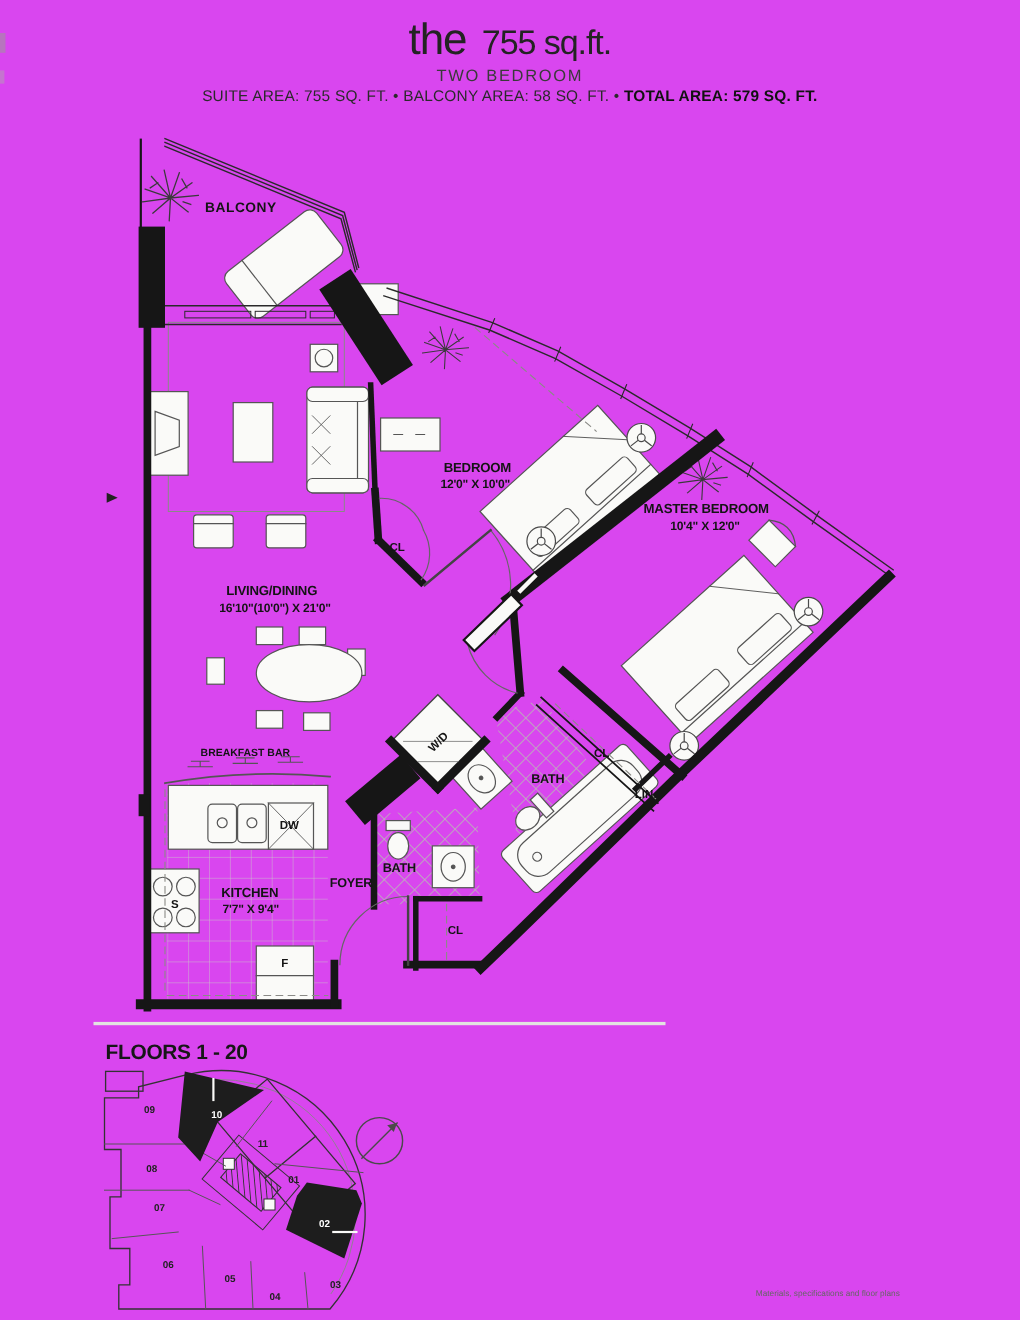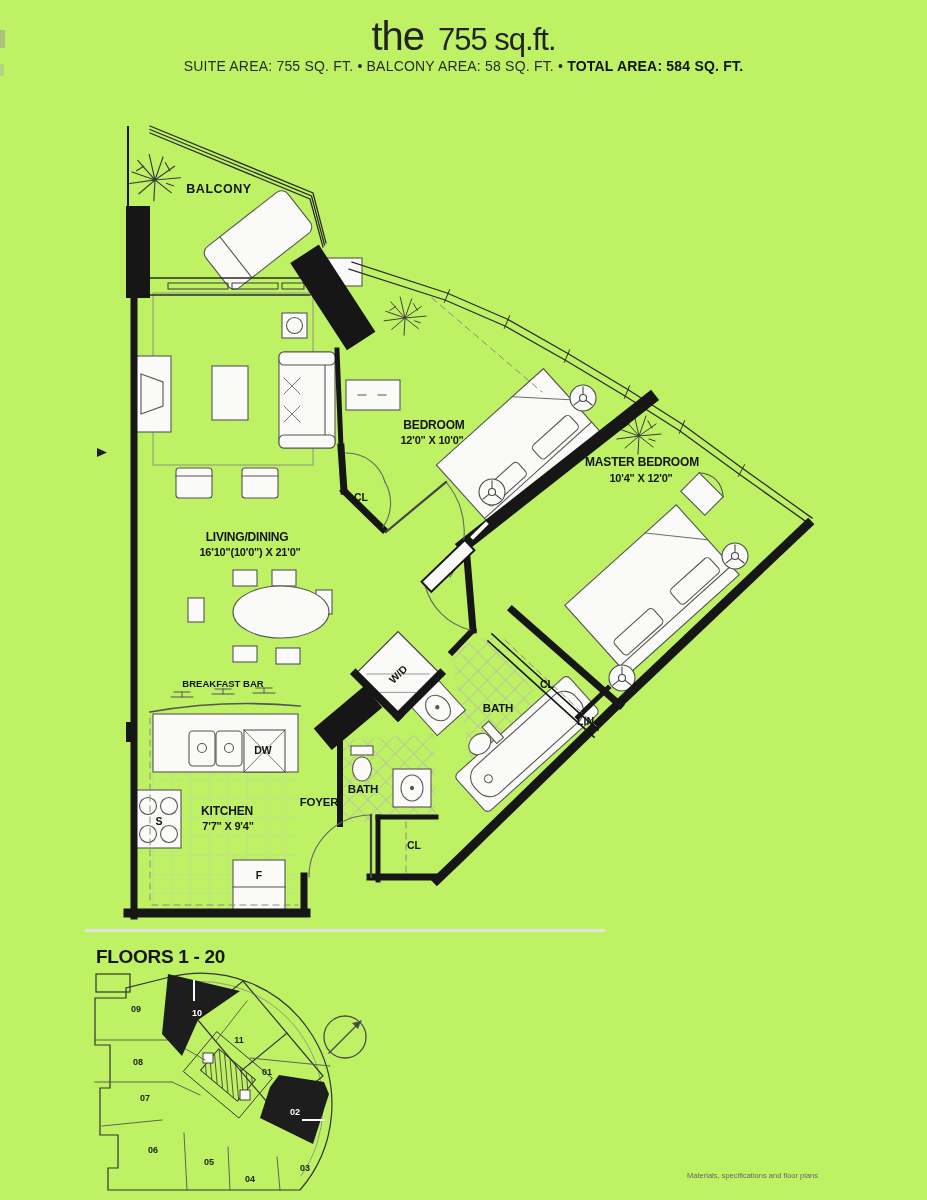--- a/index.html
+++ b/index.html
@@ -1,16 +1,16 @@
 <!DOCTYPE html>
 <html><head>
 <meta charset="utf-8">
 <style>
   html,body{margin:0;padding:0;background:#e8e8e6;}
-  .page{position:relative;width:927px;height:1200px;background:#bef264;margin:0 auto;overflow:hidden;
+  .page{position:relative;width:927px;height:1200px;background:#d946ef;margin:0 auto;overflow:hidden;
         font-family:"Liberation Sans",sans-serif;color:#1b1b1b;}
   .hdr{position:absolute;top:16px;left:0;right:0;text-align:center;line-height:1;}
   .title-row{display:flex;justify-content:center;align-items:baseline;gap:14px;color:#232323;}
   .t-the{font-size:40px;letter-spacing:-1px;}
   .t-name{font-size:63px;letter-spacing:-2px;}
   .t-size{font-size:31px;letter-spacing:-1px;}
   .subtitle{margin-top:6px;font-size:15px;letter-spacing:1.5px;color:#3a3a3a;}
   .areas{margin-top:3px;font-size:14px;letter-spacing:.2px;color:#2a2a2a;}
   .areas .tot{font-weight:bold;color:#111;}
   svg text{font-family:"Liberation Sans",sans-serif;}
@@ -25,23 +25,24 @@
 </head>
 <body>
 
 <div class="page">
 
   <div class="hdr">
     <div class="title-row">
       <span class="t-the">the</span>
       <span class="t-size">755 sq.ft.</span>
     </div>
+    <div class="subtitle">TWO BEDROOM</div>
     <div class="areas">
       <span>SUITE AREA: 755 SQ. FT. • BALCONY AREA: 58 SQ. FT. •</span>
-      <span class="tot">TOTAL AREA: 584 SQ. FT.</span>
+      <span class="tot">TOTAL AREA: 579 SQ. FT.</span>
     </div>
   </div>
 
   <svg width="927" height="1200" viewBox="0 0 927 1200" fill="none" stroke-linecap="square">
     <defs>
       <pattern id="grid" width="19" height="19" patternUnits="userSpaceOnUse">
         <path d="M19,0 H0 V19" stroke="#c9c9c6" stroke-width="0.8"></path>
       </pattern>
       <pattern id="diag" width="13" height="13" patternUnits="userSpaceOnUse" patternTransform="rotate(45)">
         <path d="M6.5,0 V13 M0,6.5 H13" stroke="#b8b8b4" stroke-width="0.7"></path>

